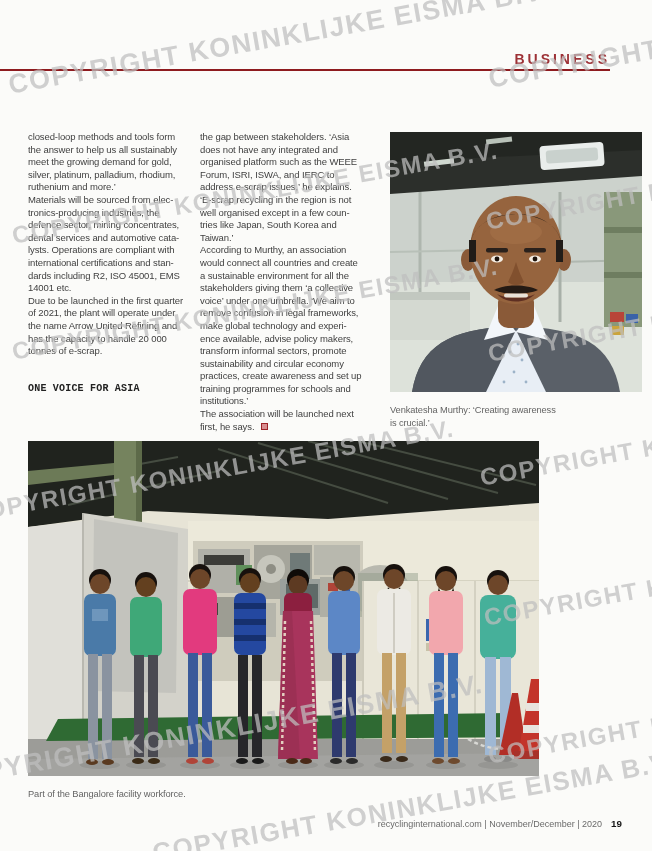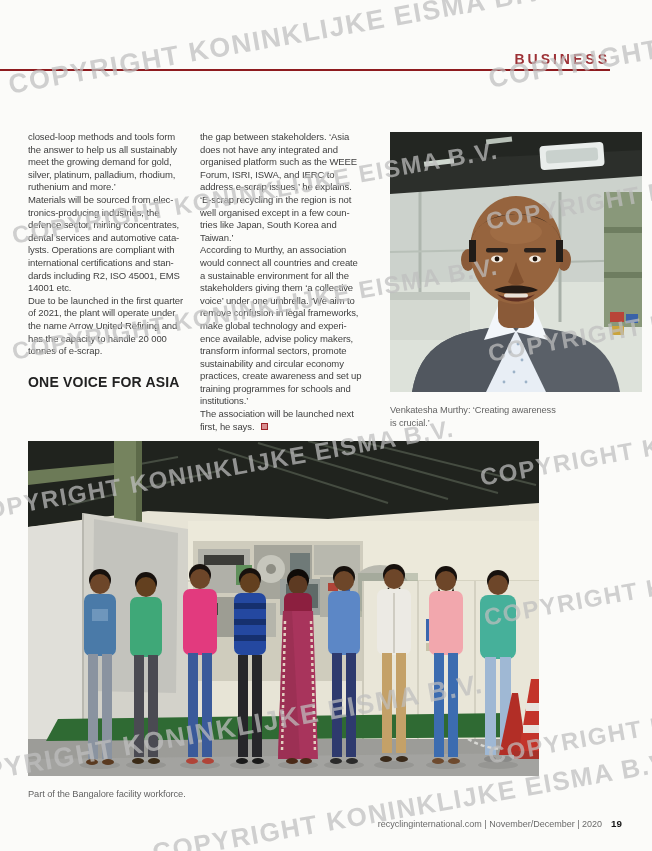--- a/index.html
+++ b/index.html
@@ -20,22 +20,22 @@
   .article{
     position:absolute; left:28px; top:131px; width:344px; display:flex; z-index:2;
   }
   .col{ width:172px; }
   .para{
     font-size:9.5px; line-height:12.6px; letter-spacing:-0.1px;
     color:#3f3f3f; margin:0; width:170px;
   }
   .pre{ white-space:pre-line; }
   .subhead{
-    font-size:14px; line-height:13px; font-weight:bold; color:#222222;
-    letter-spacing:0.2px; margin:18px 0 2px 0;
+    font-size:10px; line-height:13px; font-weight:bold; color:#222222;
+    letter-spacing:0.2px; margin:24px 0 2px 0;font-family:Liberation Mono, monospace;
   }
   .eom{
     display:inline-block; width:5px; height:5px; margin-left:7px;
     border:1.5px solid #9e2428; background:#d98f91; vertical-align:baseline;
   }
   
   figure{ margin:0; padding:0; position:absolute; z-index:1; }
   .portrait-fig{ left:390px; top:132px; width:208px; }
   .workforce-fig{ left:28px; top:441px; width:554px; }
   .caption{

